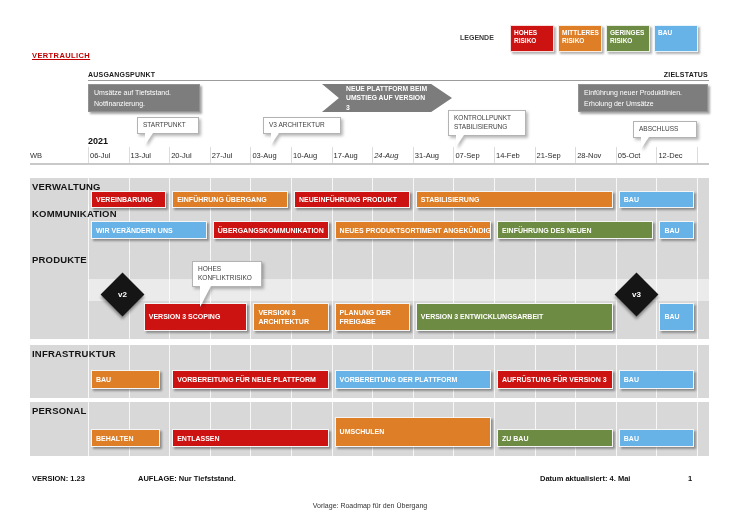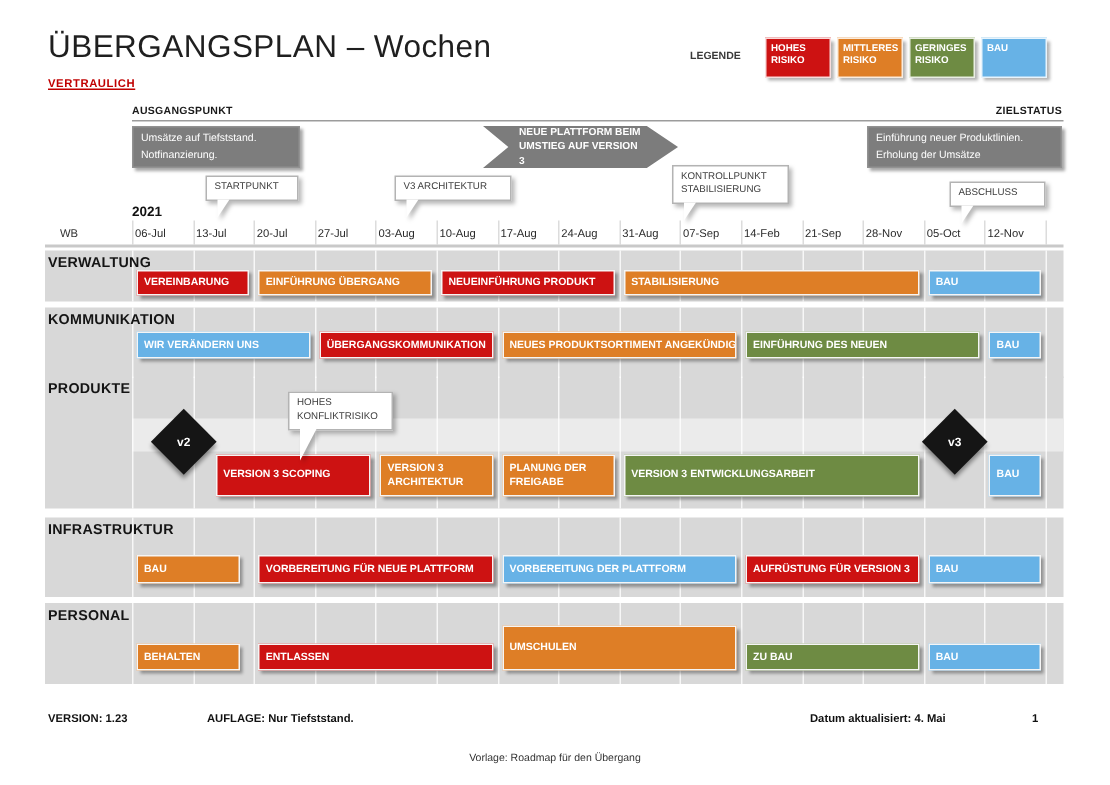--- a/index.html
+++ b/index.html
@@ -25,21 +25,21 @@
         color:#fff;font-size:6.8px;font-weight:bold;display:flex;align-items:center;
         padding:0 22px 0 24px;box-sizing:border-box;line-height:1.4;
         filter:drop-shadow(2px 2px 1.5px rgba(0,0,0,.3));}
   .callout{position:absolute;filter:drop-shadow(2px 2px 1.5px rgba(0,0,0,.28));}
   .callout-box{box-sizing:border-box;width:100%;background:#fff;border:1px solid #b3b3b3;font-size:6.5px;
         color:#404040;padding:3px 5px;line-height:1.35;}
   .callout-tail{position:absolute;left:8px;top:100%;margin-top:-1px;width:0;height:0;
         border-top:12px solid #fff;border-right:8px solid transparent;}
   .callout-tail.long{border-top-width:21px;border-right-width:11px;}
   .year{position:absolute;left:88px;top:136px;font-size:9px;font-weight:bold;color:#111;}
-  .wb{position:absolute;left:30px;top:151px;width:32px;text-align:center;font-size:7.5px;color:#333;}
+  .wb{position:absolute;left:30px;top:151px;width:32px;text-align:left;font-size:7.5px;color:#333;}
   .tick{position:absolute;top:151px;font-size:7.5px;color:#2b2b2b;white-space:nowrap;}
   .tick-sep{position:absolute;top:147px;width:1px;height:16px;background:#dcdcdc;}
   .axis-line{position:absolute;left:30px;top:163px;width:679px;height:2px;background:#c9c9c9;}
   .lane{position:absolute;left:30px;width:679px;background:#d8d8d8;}
   .gridline{position:absolute;top:0;bottom:0;width:1px;background:rgba(255,255,255,.8);z-index:1;}
   .lane-light{position:absolute;left:58px;right:0;background:#ebebeb;z-index:1;}
   .lane-name{position:absolute;left:2px;top:3px;font-size:9.5px;font-weight:bold;color:#141414;letter-spacing:.2px;z-index:2;}
   .bar{position:absolute;box-sizing:border-box;border:1px solid #f5f5f5;box-shadow:2px 2px 2px rgba(0,0,0,.35);
         color:#fff;font-size:7px;font-weight:bold;display:flex;align-items:center;padding:0 4px;
         white-space:nowrap;overflow:hidden;z-index:2;}
@@ -49,21 +49,20 @@
   .diamond span{position:absolute;inset:0;display:flex;align-items:center;justify-content:center;
         transform:rotate(-45deg);color:#fff;font-size:8px;font-weight:bold;}
   .footer-item{position:absolute;top:474px;font-size:7.5px;font-weight:bold;color:#111;}
   .note{position:absolute;left:0;right:0;top:502px;text-align:center;font-size:7px;color:#333;}
 </style>
 </head>
 <body>
 
 <div class="page">
 
-  <div class="title">ÜBERGANGSPLAN – Wochen</div>
   <div class="confidential">VERTRAULICH</div>
   <div class="legend-label">LEGENDE</div>
   <div id="legend-boxes">
       <div class="legend-chip" style="left: 510px; background: rgb(205, 18, 18);">HOHES RISIKO</div>
       <div class="legend-chip" style="left: 558px; background: rgb(222, 126, 38);">MITTLERES RISIKO</div>
       <div class="legend-chip" style="left: 606px; background: rgb(110, 139, 67);">GERINGES RISIKO</div>
       <div class="legend-chip" style="left: 654px; background: rgb(103, 178, 230);">BAU</div>
     </div>
 
   <div class="topline"></div>
@@ -113,33 +112,33 @@
       <div class="tick-sep" style="left: 615.8px;"></div>
       <div class="tick-sep" style="left: 656.4px;"></div>
       <div class="tick-sep" style="left: 697px;"></div>
       <div class="tick" style="left: 90px;">06-Jul</div>
       <div class="tick" style="left: 130.6px;">13-Jul</div>
       <div class="tick" style="left: 171.2px;">20-Jul</div>
       <div class="tick" style="left: 211.8px;">27-Jul</div>
       <div class="tick" style="left: 252.4px;">03-Aug</div>
       <div class="tick" style="left: 293px;">10-Aug</div>
       <div class="tick" style="left: 333.6px;">17-Aug</div>
-      <div class="tick" style="left: 374.2px;">24-Aug</div>
+      <div class="tick" style="left: 374.2px; font-style: italic;">24-Aug</div>
       <div class="tick" style="left: 414.8px;">31-Aug</div>
       <div class="tick" style="left: 455.4px;">07-Sep</div>
       <div class="tick" style="left: 496px;">14-Feb</div>
       <div class="tick" style="left: 536.6px;">21-Sep</div>
       <div class="tick" style="left: 577.2px;">28-Nov</div>
       <div class="tick" style="left: 617.8px;">05-Oct</div>
-      <div class="tick" style="left: 658.4px;">12-Nov</div>
+      <div class="tick" style="left: 658.4px;">12-Dec</div>
     </div>
   <div class="axis-line"></div>
 
   <div id="lanes">
-      <div class="lane" style="top: 167px; height: 34px;">
+      <div class="lane" style="top: 178px; height: 34px;">
         <div class="gridline" style="left: 58px;"></div>
         <div class="gridline" style="left: 98.6px;"></div>
         <div class="gridline" style="left: 139.2px;"></div>
         <div class="gridline" style="left: 179.8px;"></div>
         <div class="gridline" style="left: 220.4px;"></div>
         <div class="gridline" style="left: 261px;"></div>
         <div class="gridline" style="left: 301.6px;"></div>
         <div class="gridline" style="left: 342.2px;"></div>
         <div class="gridline" style="left: 382.8px;"></div>
         <div class="gridline" style="left: 423.4px;"></div>

